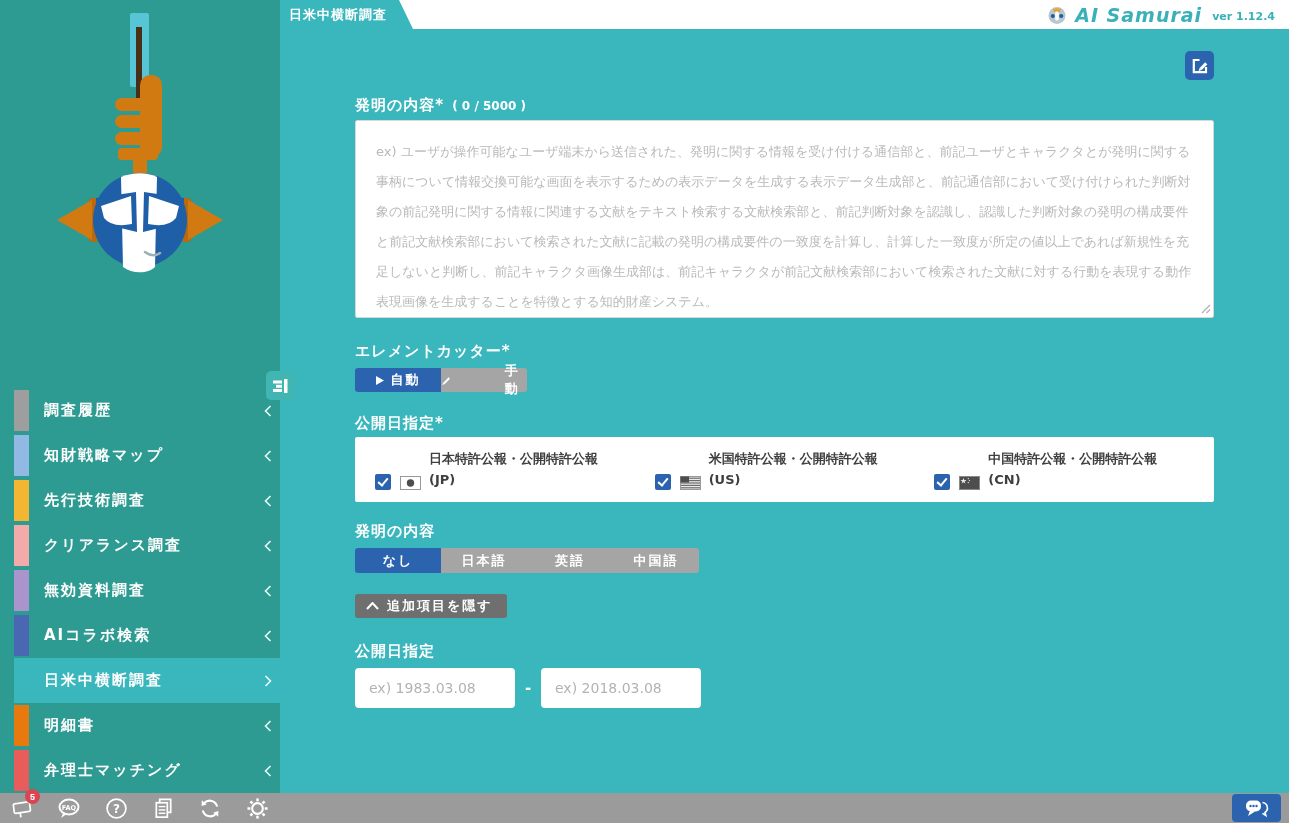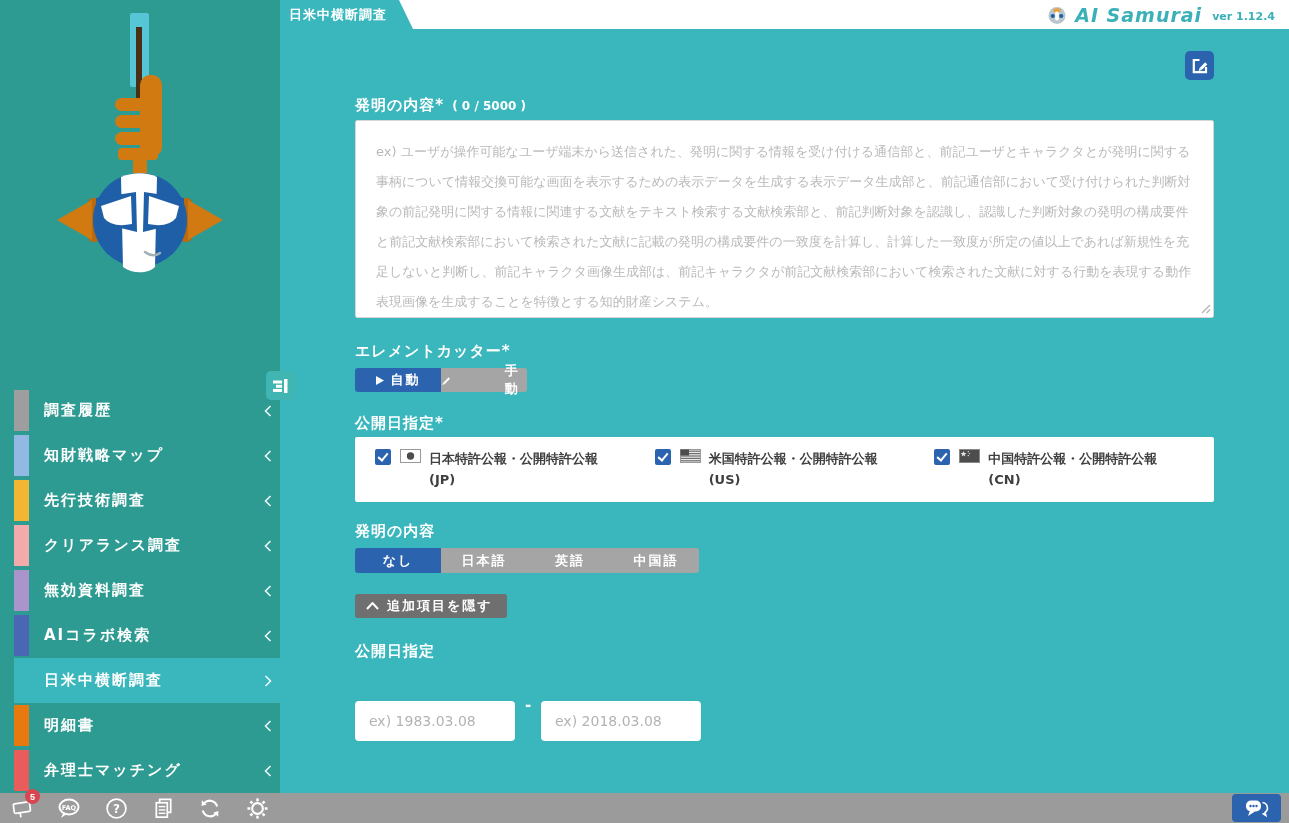--- a/index.html
+++ b/index.html
@@ -66,36 +66,36 @@
   .seg { display:flex; }
   .seg button { height:100%; width:86px; border:none; color:#fff; font-size:13px; font-weight:600;
                 letter-spacing:2px; cursor:pointer; background:var(--button-gray);
                 display:flex; align-items:center; justify-content:center; gap:7px; }
   .seg button:first-child { border-radius:3px 0 0 3px; }
   .seg button:last-child { border-radius:0 3px 3px 0;gap:46px; }
   .seg button.on { background:var(--accent-blue); }
 
   .panel { top:408px; height:65px; background:#fff; border-radius:2px;
            display:flex; align-items:center; padding-left:20px; }
-  .pub-opt { display:flex; align-items:flex-start; width:287px; cursor:pointer; }
+  .pub-opt { display:flex; align-items:flex-end; width:287px; cursor:pointer; }
   .cbx { width:16px; height:16px; border-radius:2px; background:var(--accent-blue);
          position:relative; flex:0 0 auto; }
   .cbx::after { content:""; position:absolute; left:5px; top:2px; width:4px; height:8px;
                 border:solid #fff; border-width:0 2px 2px 0; transform:rotate(40deg); }
   .flag { margin-left:9px; flex:0 0 auto; display:block; }
   .pub-text { margin-left:8px; color:#3f3f3f; font-size:13px; font-weight:600; line-height:1.55; }
 
   .hide-btn { position:absolute; left:75px; top:565px; height:24px; border:none; border-radius:3px;
               background:var(--button-dark-gray); color:#fff; font-size:13px; font-weight:600;
               letter-spacing:2px; padding:0 14px 0 11px; cursor:pointer;
               display:flex; align-items:center; gap:8px; }
 
   .date-row { top:639px; display:flex; align-items:center; }
   .date-input { width:160px; height:40px; border:none; border-radius:4px; padding:0 14px;
-                font-size:14px; color:#555; font-family:"DejaVu Sans","Liberation Sans",sans-serif;margin-top:33px; }
+                font-size:14px; color:#555; font-family:"DejaVu Sans","Liberation Sans",sans-serif; }
   .date-input::placeholder { color:#b3b3b3; }
   .date-sep { color:#fff; font-size:15px; font-weight:bold; width:26px; text-align:center; }
 
   .action-row { top:704px; display:flex; justify-content:flex-end; gap:15px; }
   .reset-btn { width:82px; height:38px; border:none; border-radius:4px; background:var(--reset-gray);
                color:#fff; font-size:14px; font-weight:600; letter-spacing:3px; cursor:pointer; }
   .search-btn { width:89px; height:38px; border:none; border-radius:4px; background:var(--search-green);
                 color:#fff; font-size:14px; font-weight:600; letter-spacing:1px; cursor:pointer;
                 display:flex; align-items:center; justify-content:center; gap:8px; }
 </style>

